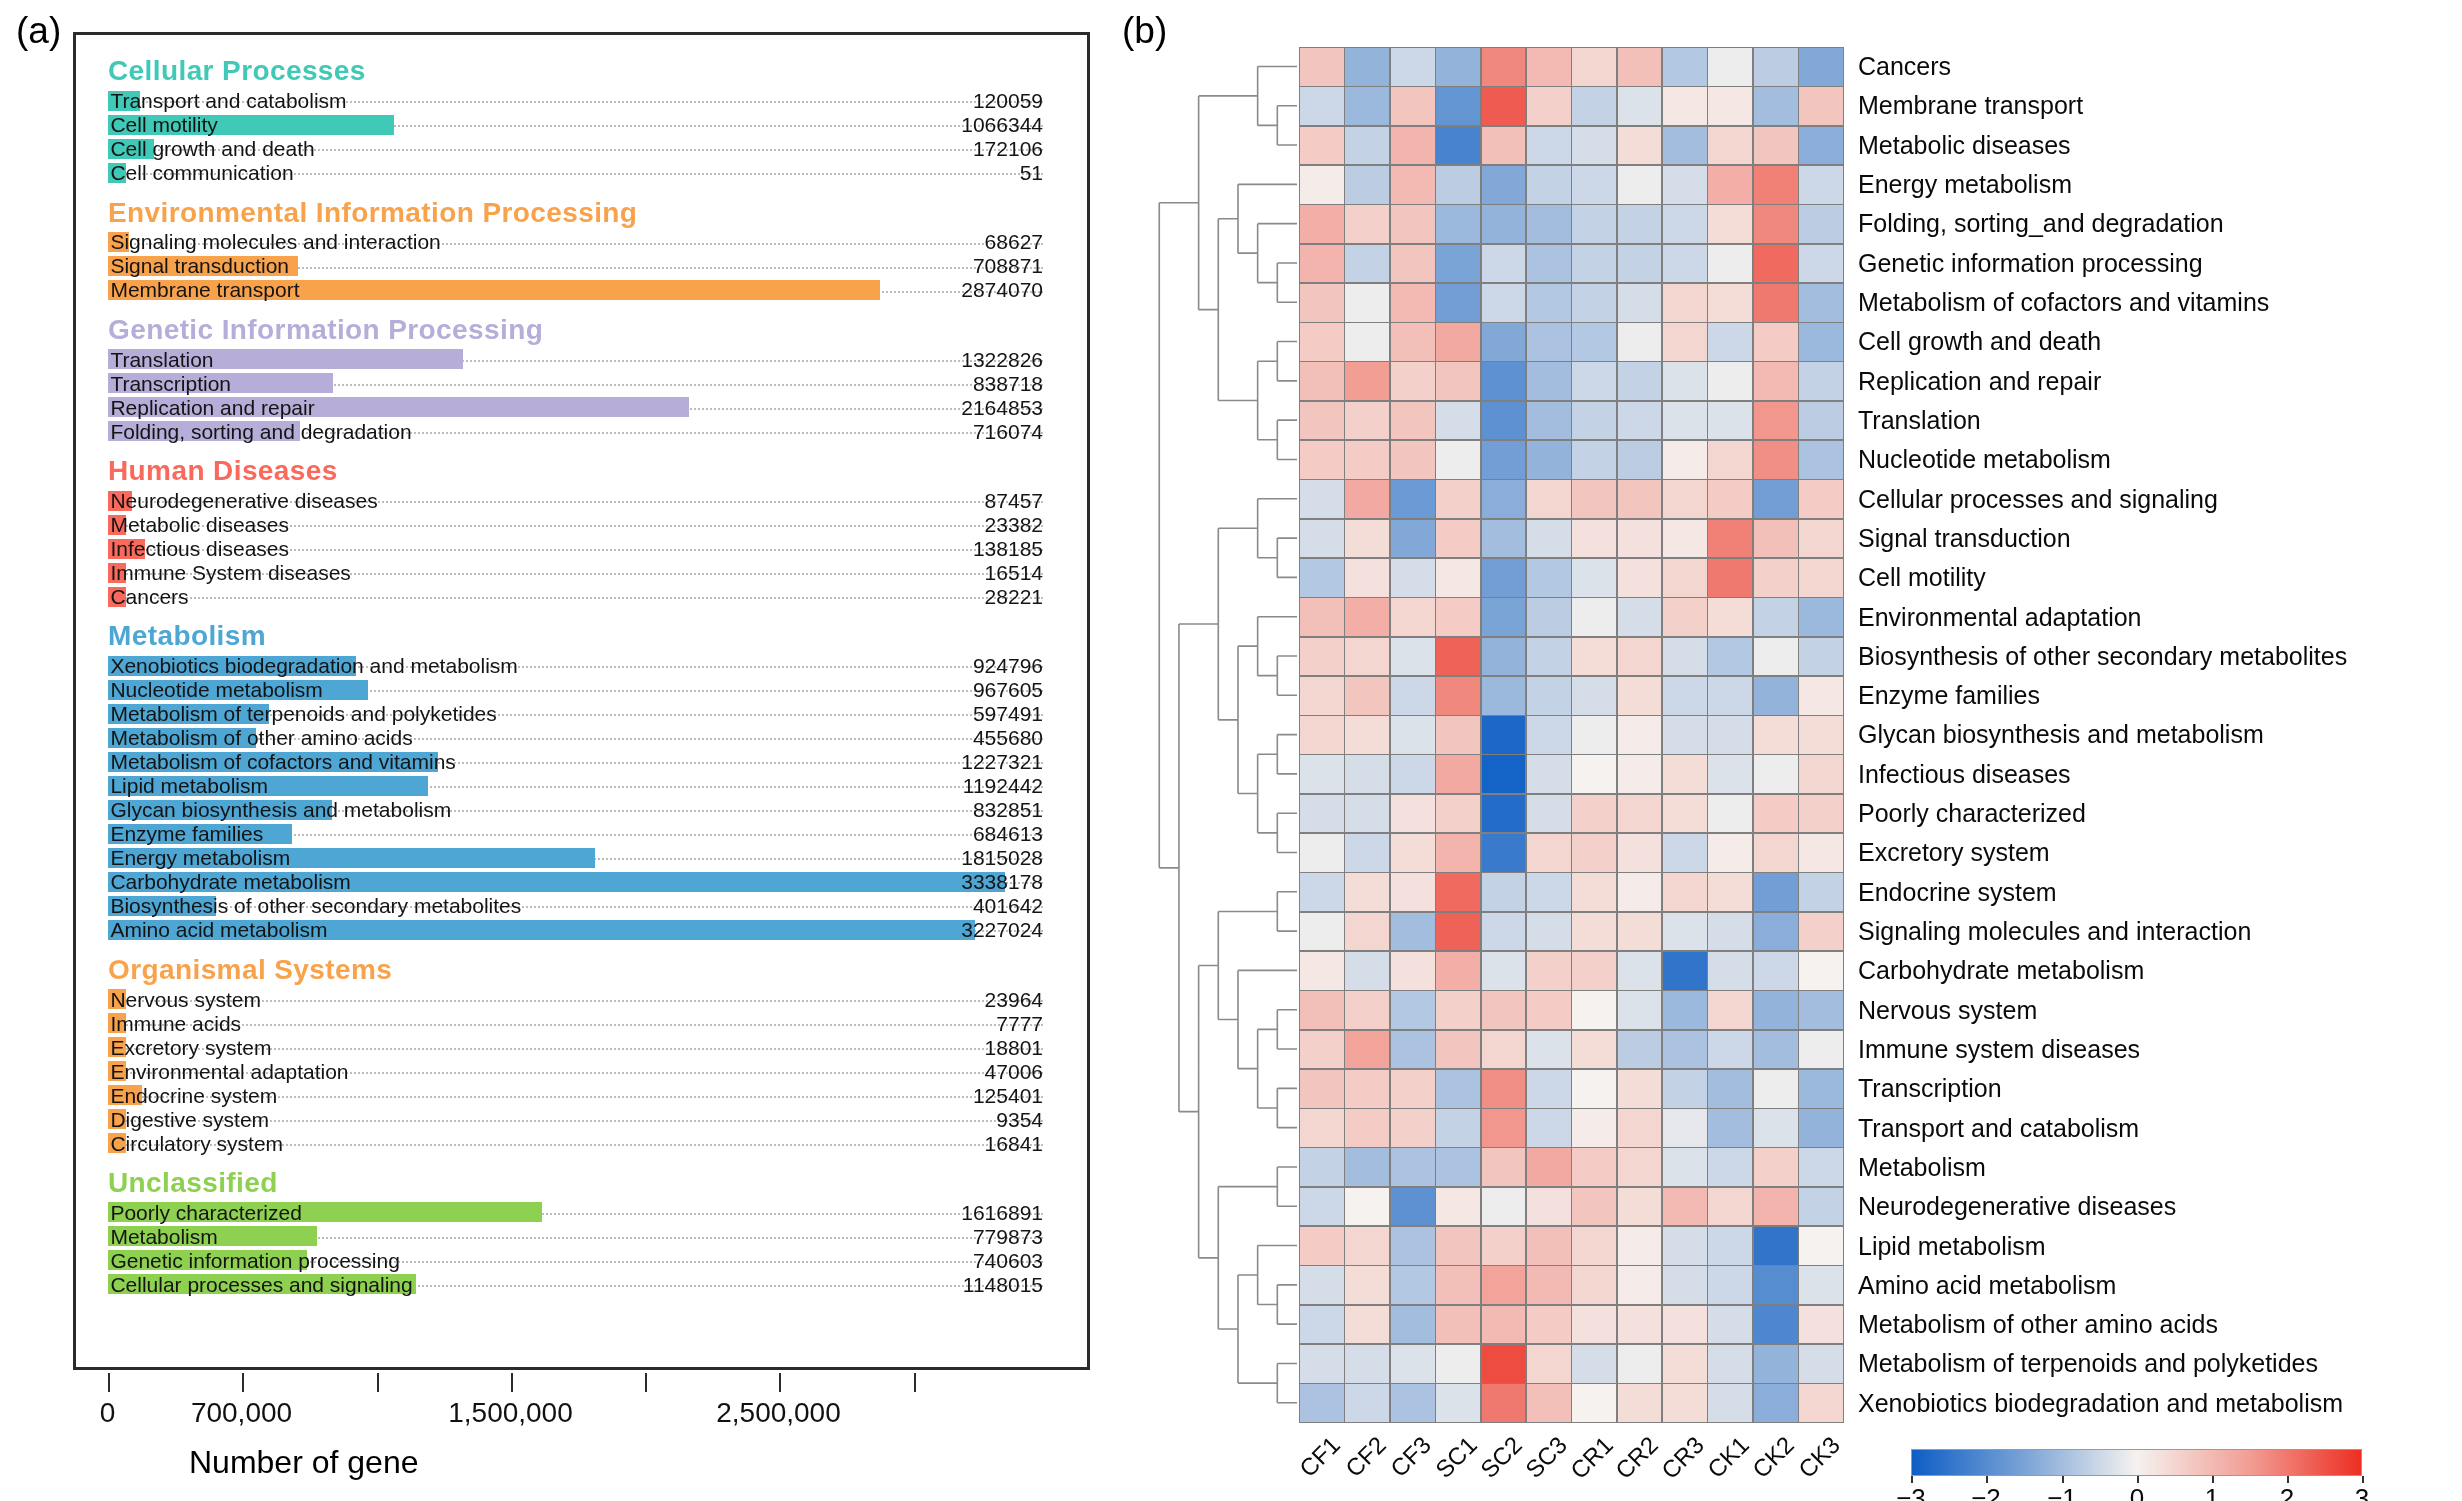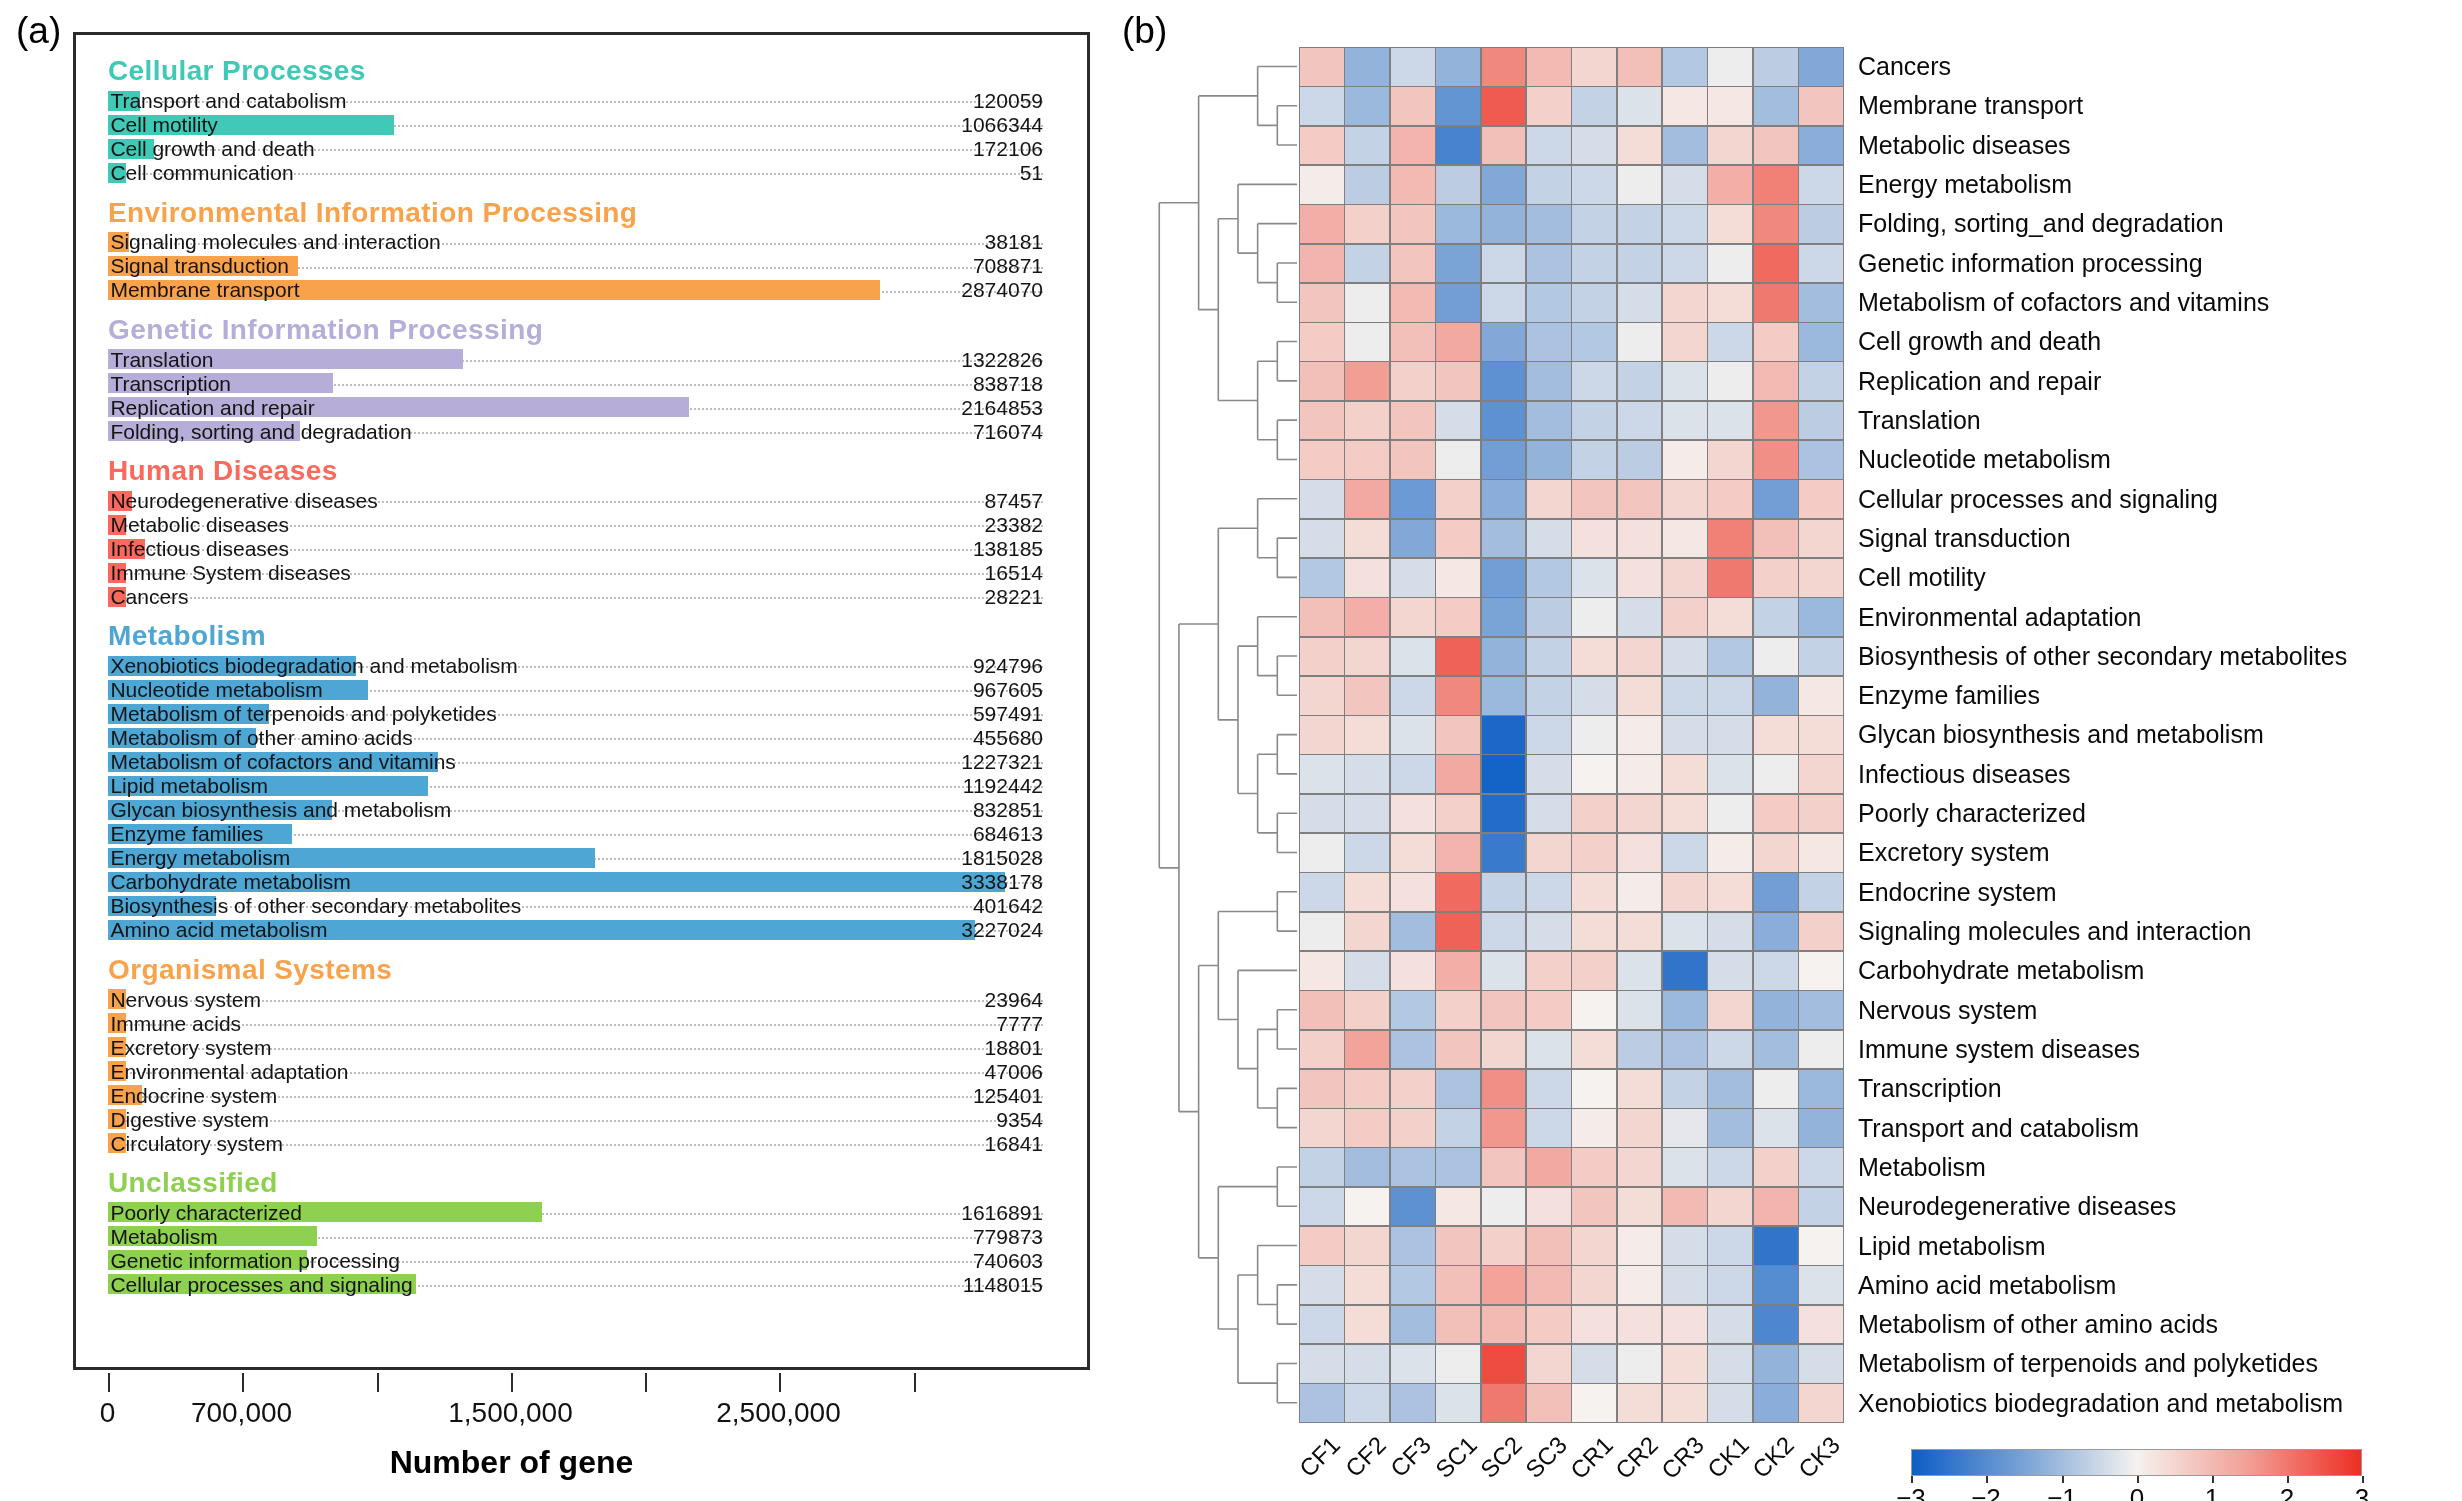--- a/index.html
+++ b/index.html
@@ -20,21 +20,21 @@
     padding:8px 44px 0 32px;
   }
   .sec-header { font-weight:bold; font-size:28px; line-height:34px; margin-top:11.3px; letter-spacing:0.4px; }
   .item-row { position:relative; height:24px; }
   .leader { position:absolute; left:3.2px; right:0; top:13px; border-top:2.4px dotted #bdbdbd; z-index:0; }
   .bar { position:absolute; left:0; top:2.4px; height:20px; z-index:1; }
   .bar-label { position:absolute; left:2.4px; top:0.8px; font-size:21px; line-height:23.4px; z-index:2; color:#141414; }
   .bar-value { position:absolute; right:0; top:0.8px; font-size:21px; line-height:23.4px; z-index:2; color:#141414; }
   .axis-tick { position:absolute; top:1373px; width:2.4px; height:19.3px; background:#2b2b2b; }
   .axis-label { position:absolute; top:1397px; width:193px; margin-left:-97px; text-align:center; font-size:28px; color:#111; }
-  #xlabel { position:absolute; left:189px; top:1444px; width:645px; text-align:center; font-size:32px; color:#000;font-weight:bold; }
+  #xlabel { position:absolute; left:189px; top:1444px; width:645px; text-align:left; font-size:32px; color:#000; }
 
   
   #dendro { position:absolute; left:1148px; top:44px; }
   #heatmap {
     position:absolute; left:1299px; top:47px; width:545px; height:1376px;
     display:grid; grid-template-columns:repeat(12,1fr); grid-template-rows:repeat(35,1fr);
     gap:1.6px; background:#7f7f7f; border:1.6px solid #7f7f7f;
   }
   .hm-cell { width:100%; height:100%; }
   #row-labels { position:absolute; left:1858px; top:47px; width:596px; height:1376px;
@@ -77,21 +77,21 @@
       <div class="leader"></div>
       <div class="bar" style="background: rgb(63, 201, 182); width: 17.7px;"></div>
       <span class="bar-label">Cell communication</span>
       <span class="bar-value">51</span>
     </div>
     <div class="sec-header" style="color: rgb(249, 162, 76);">Environmental Information Processing</div>
     <div class="item-row">
       <div class="leader"></div>
       <div class="bar" style="background: rgb(249, 162, 76); width: 20.5px;"></div>
       <span class="bar-label">Signaling molecules and interaction</span>
-      <span class="bar-value">38181</span>
+      <span class="bar-value">68627</span>
     </div>
     <div class="item-row">
       <div class="leader"></div>
       <div class="bar" style="background: rgb(249, 162, 76); width: 190px;"></div>
       <span class="bar-label">Signal transduction</span>
       <span class="bar-value">708871</span>
     </div>
     <div class="item-row">
       <div class="leader"></div>
       <div class="bar" style="background: rgb(249, 162, 76); width: 772px;"></div>

